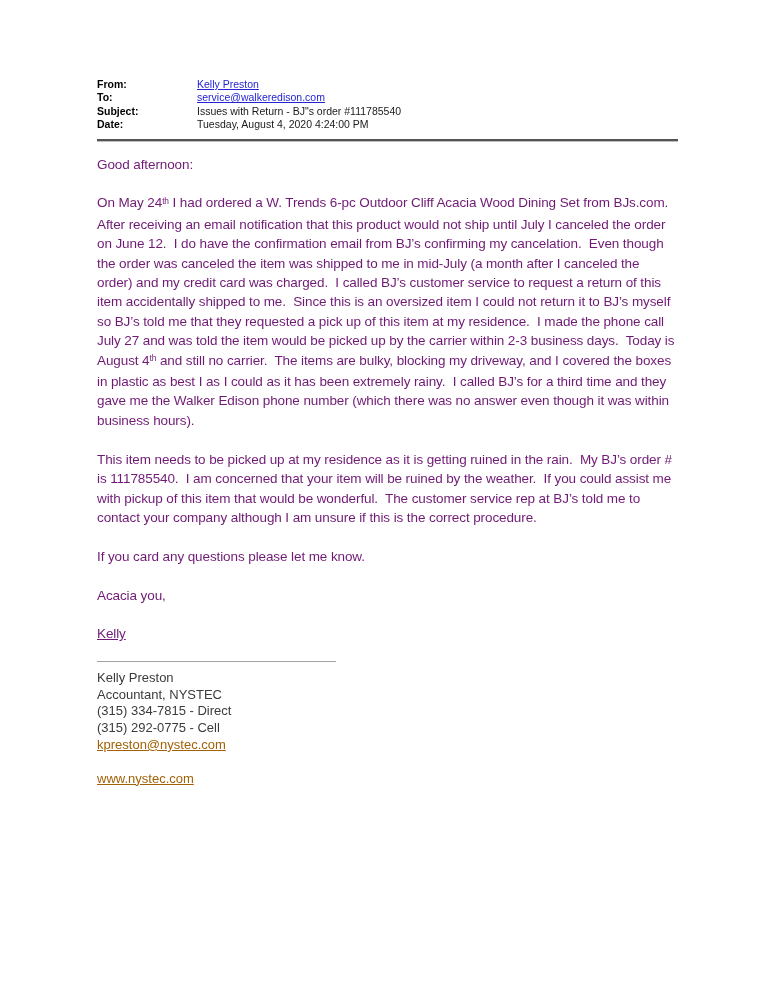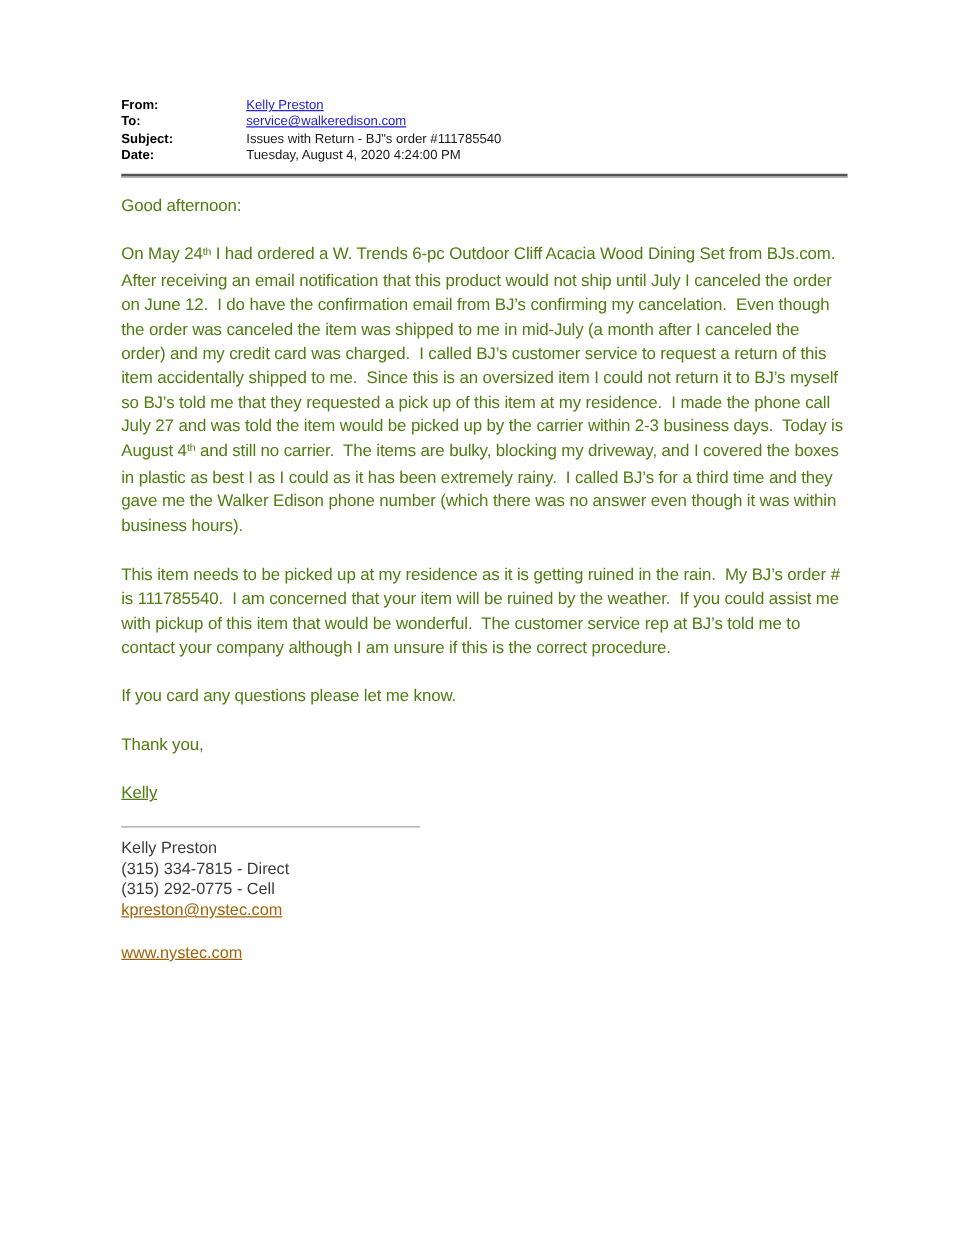--- a/index.html
+++ b/index.html
@@ -41,21 +41,21 @@
     height: 3px;
     background: #545454;
     border-bottom: 1px solid #bdbdbd;
   }
   
   .email-body {
     margin-top: 13px;
     font-size: 13.5px;
     letter-spacing: -0.1px;
     line-height: 19.4px;
-    color: #4d7c0f;
+    color: #701a75;
   }
   .email-body p {
     margin: 0 0 19.4px 0;
     white-space: pre-wrap;
   }
   .email-body p:last-child { margin-bottom: 0; text-decoration: underline; }
   sup.ord {
     font-size: 0.62em;
     vertical-align: baseline;
     position: relative;
@@ -106,28 +106,29 @@
       </div>
     </div>
 
     <div class="header-rule"></div>
 
     <div class="email-body">
       <p>Good afternoon:</p>
       <p><span>On May 24</span><sup class="ord">th</sup><span> I had ordered a W. Trends 6-pc Outdoor Cliff Acacia Wood Dining Set from BJs.com.  After receiving an email notification that this product would not ship until July I canceled the order on June 12.  I do have the confirmation email from BJ’s confirming my cancelation.  Even though the order was canceled the item was shipped to me in mid-July (a month after I canceled the order) and my credit card was charged.  I called BJ’s customer service to request a return of this item accidentally shipped to me.  Since this is an oversized item I could not return it to BJ’s myself so BJ’s told me that they requested a pick up of this item at my residence.  I made the phone call July 27 and was told the item would be picked up by the carrier within 2-3 business days.  Today is August 4</span><sup class="ord">th</sup><span> and still no carrier.  The items are bulky, blocking my driveway, and I covered the boxes in plastic as best I as I could as it has been extremely rainy.  I called BJ’s for a third time and they gave me the Walker Edison phone number (which there was no answer even though it was within business hours).</span></p>
       <p>This item needs to be picked up at my residence as it is getting ruined in the rain.  My BJ’s order # is 111785540.  I am concerned that your item will be ruined by the weather.  If you could assist me with pickup of this item that would be wonderful.  The customer service rep at BJ’s told me to contact your company although I am unsure if this is the correct procedure.</p>
       <p>If you card any questions please let me know.</p>
-      <p>Thank you,</p>
+      <p>Acacia you,</p>
       <p>Kelly</p>
     </div>
 
     <div class="sig-divider"></div>
 
     <div class="signature">
       <div>Kelly Preston</div>
+      <div>Accountant, NYSTEC</div>
       <div>(315) 334-7815 - Direct</div>
       <div>(315) 292-0775 - Cell</div>
       <div><a class="sig-link">kpreston@nystec.com</a></div>
       <div class="sig-gap"></div>
       <div><a class="sig-link">www.nystec.com</a></div>
     </div>
 
   </div>
 </div>
 

